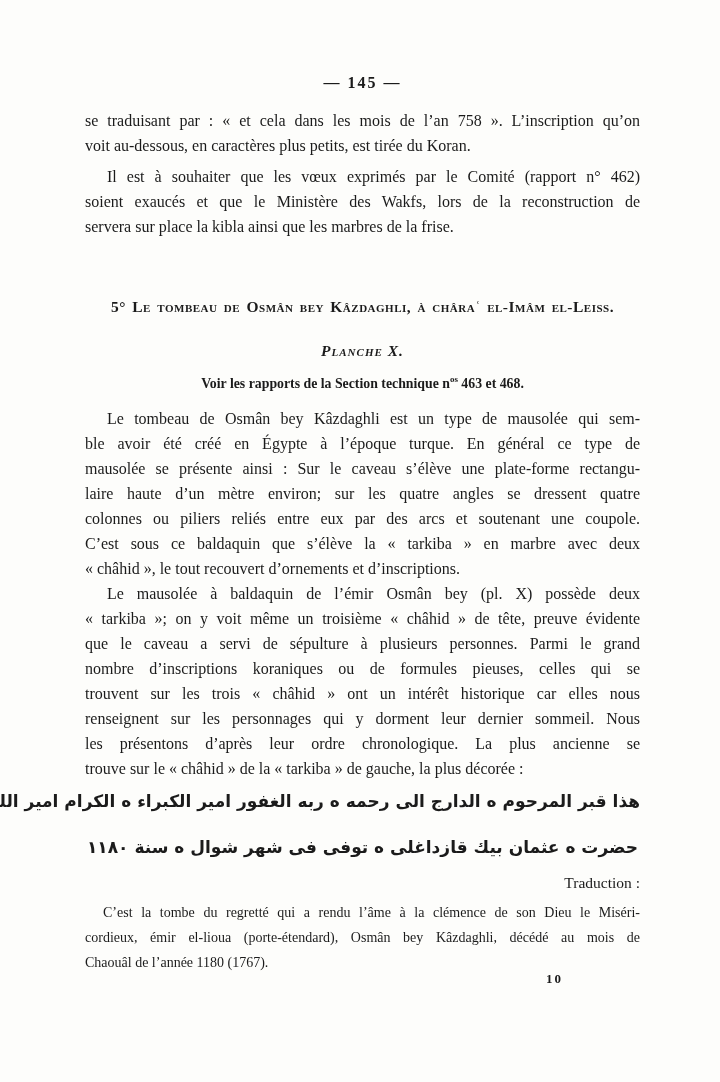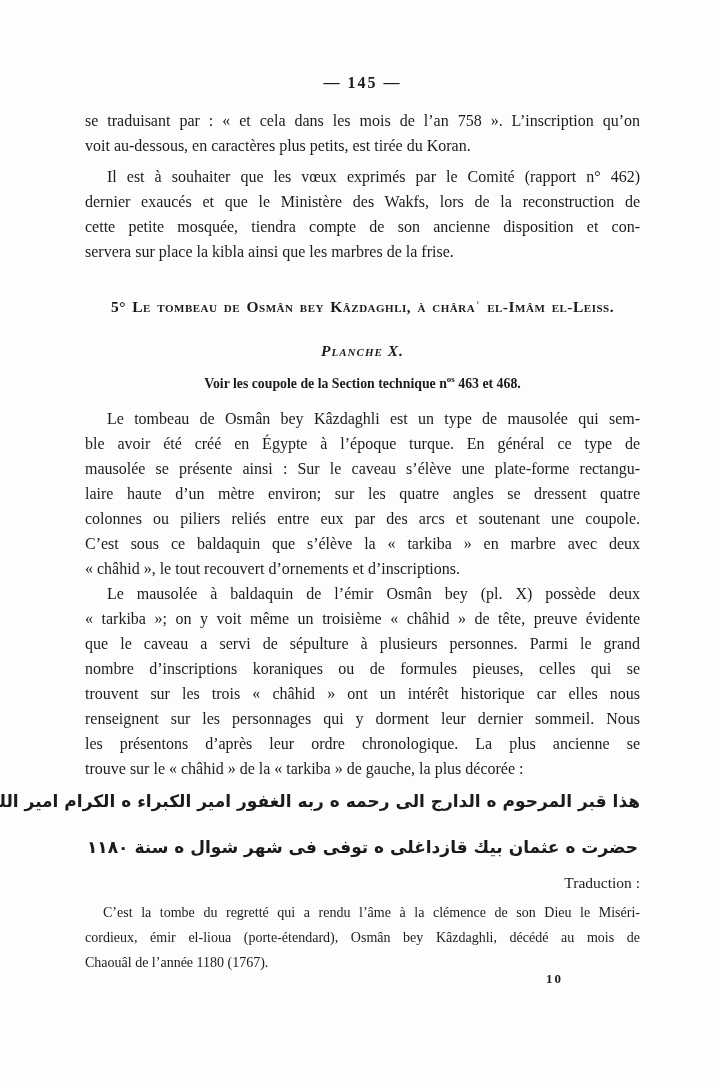--- a/index.html
+++ b/index.html
@@ -83,31 +83,30 @@
 
   <div class="block pagenum">— 145 —</div>
 
   <div class="block para p1">
       <span class="ln">se traduisant par : « et cela dans les mois de l’an 758 ». L’inscription qu’on</span>
       <span class="ln last">voit au-dessous, en caractères plus petits, est tirée du Koran.</span>
     </div>
 
   <div class="block para indent p2">
       <span class="ln">Il est à souhaiter que les vœux exprimés par le Comité (rapport n° 462)</span>
-      <span class="ln">dernier exaucés et que le Ministère des Wakfs, lors de la reconstruction de</span>
-      <span class="ln">cette petite mosquée, tiendra compte de son ancienne disposition et con-</span>
+      <span class="ln">soient exaucés et que le Ministère des Wakfs, lors de la reconstruction de</span>
       <span class="ln last">servera sur place la kibla ainsi que les marbres de la frise.</span>
     </div>
 
   <div class="block heading">5° Le tombeau de Osmân bey Kâzdaghli, à châraʿ el-Imâm el-Leiss.</div>
 
   <div class="block planche">Planche X.</div>
 
   <div class="block voir">
-    <span>Voir les coupole de la Section technique n</span><sup>os</sup><span> 463 et 468.</span>
+    <span>Voir les rapports de la Section technique n</span><sup>os</sup><span> 463 et 468.</span>
   </div>
 
   <div class="block para indent p3">
       <span class="ln">Le tombeau de Osmân bey Kâzdaghli est un type de mausolée qui sem-</span>
       <span class="ln">ble avoir été créé en Égypte à l’époque turque. En général ce type de</span>
       <span class="ln">mausolée se présente ainsi : Sur le caveau s’élève une plate-forme rectangu-</span>
       <span class="ln">laire haute d’un mètre environ; sur les quatre angles se dressent quatre</span>
       <span class="ln">colonnes ou piliers reliés entre eux par des arcs et soutenant une coupole.</span>
       <span class="ln">C’est sous ce baldaquin que s’élève la « tarkiba » en marbre avec deux</span>
       <span class="ln last">« châhid », le tout recouvert d’ornements et d’inscriptions.</span>

